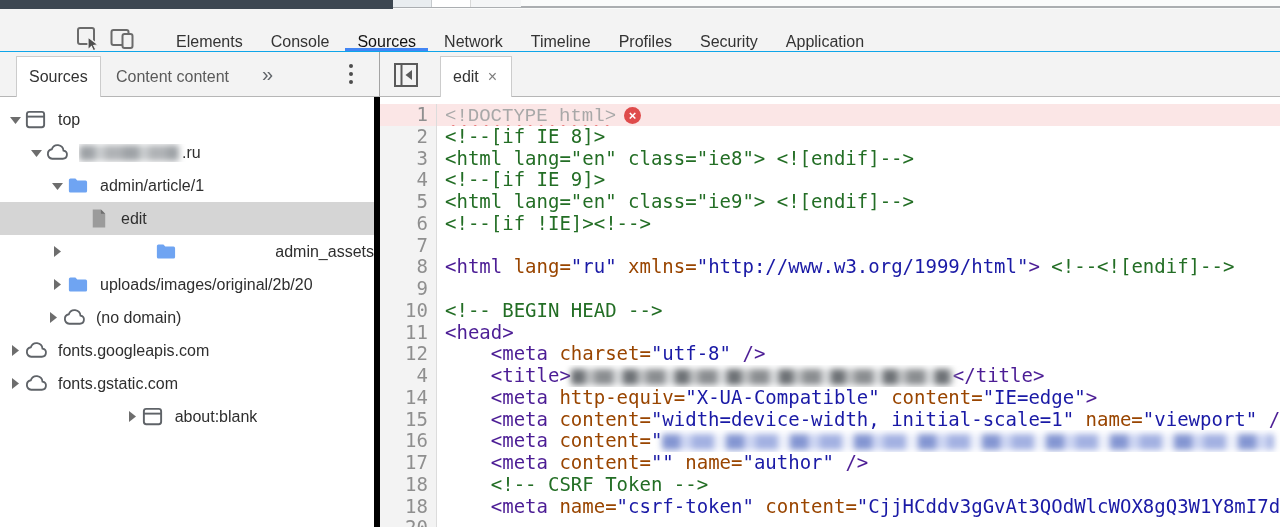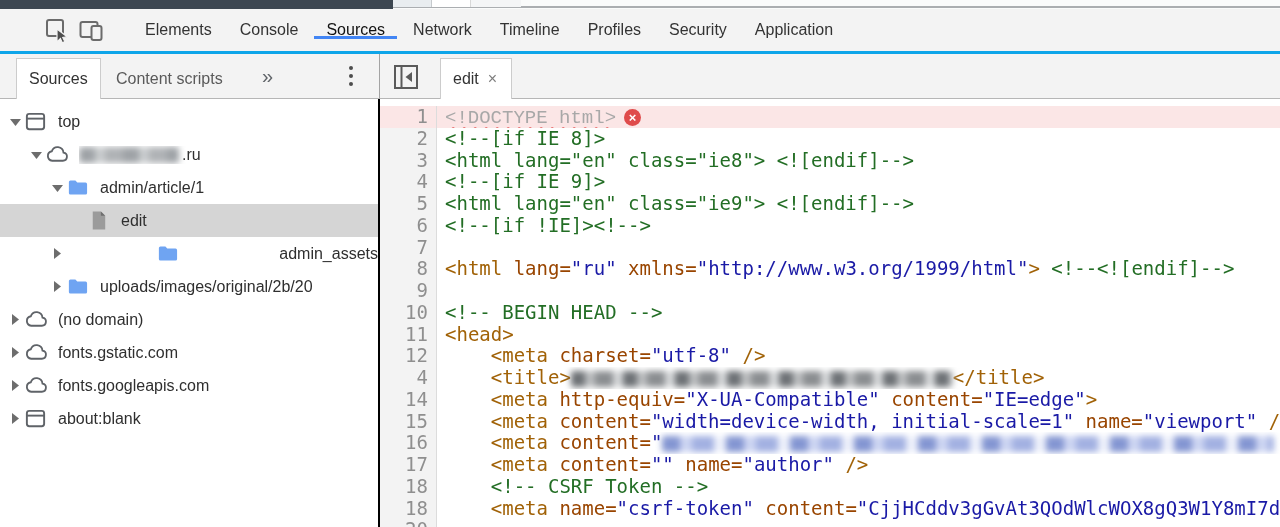--- a/index.html
+++ b/index.html
@@ -10,22 +10,22 @@
   }
   
   .top-strip{position:relative;height:9px;background:#fafbfb;}
   .ts-dark{position:absolute;left:0;top:0;width:393px;height:9px;background:#3d4751;}
   .ts-hline{position:absolute;left:393px;right:0;top:6px;height:2px;background:#abaeb1;}
   .ts-seg1{position:absolute;left:393px;top:0;width:38px;height:7px;background:#e9edf0;border-right:1px solid #c6cacd;}
   .ts-seg2{position:absolute;left:432px;top:0;width:38px;height:7px;background:#ffffff;border-right:1px solid #d8d8d8;}
   .ts-seg3{position:absolute;left:471px;top:0;width:50px;height:7px;background:#f4f5f6;}
   
   .toolbar{
-    height:42px;background:#f3f3f3;border-bottom:3px solid #0ea5e9;
-    display:flex;align-items:center;
+    height:42px;background:#f3f3f3;border-bottom:1px solid #0ea5e9;
+    display:flex;align-items:flex-end;padding-left:31px;
   }
   .tb-icon{display:flex;align-items:center;justify-content:center;width:34px;cursor:pointer;}
   .tb-icon:first-child{margin-left:40px;}
   .tb-sep{width:1px;background:#c9c9c9;margin:8px 12px 8px 10px;}
   .tabs{display:flex;align-items:stretch;}
   .tab{
     position:relative;display:flex;align-items:center;
     padding:0 14px;font-size:16px;color:#333;cursor:pointer;white-space:nowrap;
   }
   .tab.selected{color:#111;}
@@ -58,21 +58,21 @@
   .file-tab{
     position:absolute;left:60px;top:4px;bottom:-1px;min-width:46px;
     background:#fff;border:1px solid #ccc;border-bottom:none;
     display:flex;align-items:center;gap:9px;padding:0 12px;font-size:16px;color:#333;cursor:pointer;z-index:2;
   }
   .close-x{color:#7d7d7d;font-size:16px;cursor:pointer;line-height:1;}
   
   .main{display:flex;height:430px;}
   .tree-panel{
     width:380px;box-sizing:border-box;flex:none;background:#fff;
-    border-right:2px solid #000000;overflow:hidden;padding-top:6px;
+    border-right:6px solid #000000;overflow:hidden;padding-top:6px;
   }
   .tree-row{display:flex;align-items:center;height:33px;font-size:16px;color:#2f2f2f;
     white-space:nowrap;cursor:pointer;}
   .tree-row.selected{background:#d5d5d5;}
   .tw-arrow{width:18px;flex:none;display:flex;align-items:center;justify-content:center;}
   .tw-icon{width:34px;flex:none;display:flex;align-items:center;}
   .tw-label{overflow:hidden;}
   .redact{
     display:inline-block;width:100px;height:16px;border-radius:2px;margin-right:3px;
     vertical-align:middle;filter:blur(3px);
@@ -83,21 +83,21 @@
     font-family:"DejaVu Sans Mono","Liberation Mono",monospace;font-size:19px;}
   .code-area{padding-top:7px;}
   .code-row{display:flex;height:21.75px;line-height:21.75px;}
   .gut{
     width:48px;flex:none;text-align:right;padding-right:8px;color:#8f8f8f;
     background:#f3f3f3;border-right:1px solid #dcdcdc;font-size:19px;
   }
   .code{flex:1;padding-left:8px;white-space:pre;overflow:hidden;}
   .code-row.error-row .gut,.code-row.error-row .code{background:#fbe6e6;}
   .tk-c{color:#236e25;}
-  .tk-t{color:#a16207;}
+  .tk-t{color:#4c1d95;}
   .tk-a{color:#994500;}
   .tk-v{color:#1a1aa6;}
   .tk-p{color:#222;}
   .tk-err{
     color:#a8a8a8;
     text-decoration-line:underline;text-decoration-style:wavy;
     text-decoration-color:#e03c3c;text-decoration-thickness:2px;text-underline-offset:4px;font-family:Liberation Mono, monospace;
   }
   .err-badge{
     display:inline-block;width:17px;height:17px;border-radius:50%;background:#df4b4b;
@@ -143,21 +143,21 @@
       <div class="tab">Profiles</div>
       <div class="tab">Security</div>
       <div class="tab">Application</div>
     </div>
 </div>
 
 <div class="row2">
   <div class="nav-header">
     <div id="side-tabs">
         <div class="side-tab selected" style="left: 16px;">Sources</div>
-        <div class="side-tab" style="left: 104px;">Content scripts</div>
+        <div class="side-tab" style="left: 104px;">Content content</div>
       </div>
     <div class="chev-overflow">»</div>
     <div class="dots-menu">
         <i></i>
         <i></i>
         <i></i>
       </div>
   </div>
   <div class="editor-tabs">
     <div class="nav-toggle">
@@ -245,21 +245,21 @@
             <path d="M1 0 l7 5.5 L1 11 Z" fill="#6d6d6d"></path>
           </svg>
         </span>
         <span class="tw-icon">
           <svg width="23" height="23" viewBox="0 0 24 24">
             <path d="M3 6.2 a1.6 1.6 0 0 1 1.6-1.6 h5.2 l2 2.3 h8.6 a1.6 1.6 0 0 1 1.6 1.6 v9.3 a1.6 1.6 0 0 1-1.6 1.6 H4.6 A1.6 1.6 0 0 1 3 17.8 Z" fill="#6fa4f2"></path>
           </svg>
         </span>
         <span class="tw-label"><span>uploads/images/original/2b/20</span></span>
       </div>
-      <div class="tree-row" style="padding-left: 6px;">
+      <div class="tree-row" style="padding-left: 12px; margin-left: 32px;">
         <span class="tw-arrow">
           <svg width="8" height="11" viewBox="0 0 8 11">
             <path d="M1 0 l7 5.5 L1 11 Z" fill="#6d6d6d"></path>
           </svg>
         </span>
         <span class="tw-icon">
           <svg width="25" height="23" viewBox="0 0 26 24">
             <path d="M7.5 18.5 h11 a4.3 4.3 0 0 0 0.7-8.55 A6.2 6.2 0 0 0 7.1 8.6 A5 5 0 0 0 7.5 18.5 Z" fill="none" stroke="#5f6368" stroke-width="1.9"></path>
           </svg>
         </span>
@@ -269,36 +269,36 @@
         <span class="tw-arrow">
           <svg width="8" height="11" viewBox="0 0 8 11">
             <path d="M1 0 l7 5.5 L1 11 Z" fill="#6d6d6d"></path>
           </svg>
         </span>
         <span class="tw-icon">
           <svg width="25" height="23" viewBox="0 0 26 24">
             <path d="M7.5 18.5 h11 a4.3 4.3 0 0 0 0.7-8.55 A6.2 6.2 0 0 0 7.1 8.6 A5 5 0 0 0 7.5 18.5 Z" fill="none" stroke="#5f6368" stroke-width="1.9"></path>
           </svg>
         </span>
-        <span class="tw-label"><span>fonts.gstatic.com</span></span>
+        <span class="tw-label"><span>fonts.googleapis.com</span></span>
       </div>
       <div class="tree-row" style="padding-left: 6px;">
         <span class="tw-arrow">
           <svg width="8" height="11" viewBox="0 0 8 11">
             <path d="M1 0 l7 5.5 L1 11 Z" fill="#6d6d6d"></path>
           </svg>
         </span>
         <span class="tw-icon">
           <svg width="25" height="23" viewBox="0 0 26 24">
             <path d="M7.5 18.5 h11 a4.3 4.3 0 0 0 0.7-8.55 A6.2 6.2 0 0 0 7.1 8.6 A5 5 0 0 0 7.5 18.5 Z" fill="none" stroke="#5f6368" stroke-width="1.9"></path>
           </svg>
         </span>
-        <span class="tw-label"><span>fonts.googleapis.com</span></span>
-      </div>
-      <div class="tree-row" style="padding-left: 6px;">
+        <span class="tw-label"><span>fonts.gstatic.com</span></span>
+      </div>
+      <div class="tree-row" style="padding-left: 6px; justify-content: center;">
         <span class="tw-arrow">
           <svg width="8" height="11" viewBox="0 0 8 11">
             <path d="M1 0 l7 5.5 L1 11 Z" fill="#6d6d6d"></path>
           </svg>
         </span>
         <span class="tw-icon">
           <svg width="23" height="23" viewBox="0 0 24 24">
             <rect x="3" y="4" width="18" height="16" rx="2.5" fill="none" stroke="#5f6368" stroke-width="2"></rect>
             <line x1="3" y1="9" x2="21" y2="9" stroke="#5f6368" stroke-width="2"></line>
           </svg>

